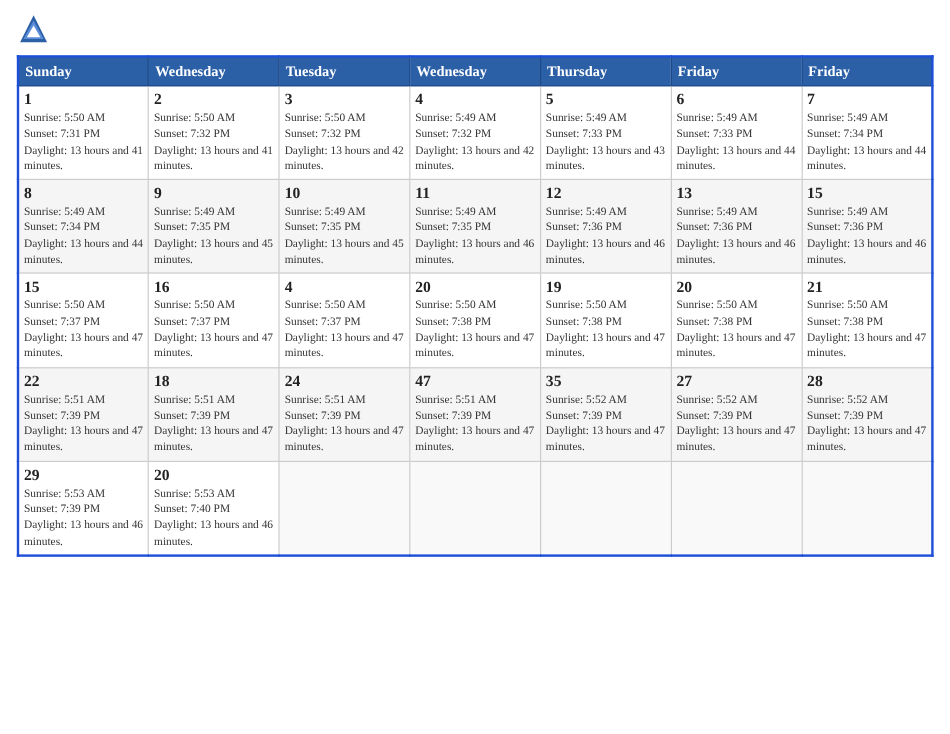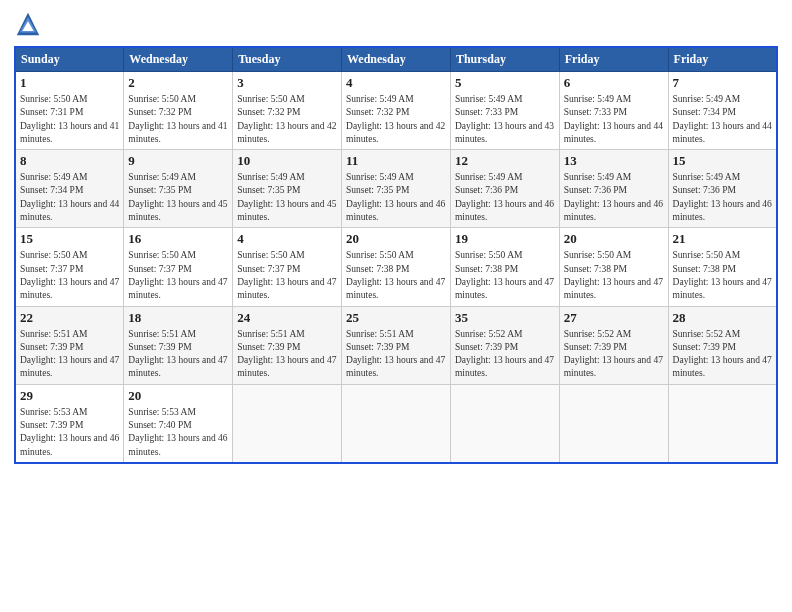--- a/index.html
+++ b/index.html
@@ -231,21 +231,21 @@
           </td>
           <td>
             <span class="day-num">18</span>
             <div class="day-info">Sunrise: 5:51 AM<br>Sunset: 7:39 PM<br>Daylight: 13 hours and 47 minutes.</div>
           </td>
           <td>
             <span class="day-num">24</span>
             <div class="day-info">Sunrise: 5:51 AM<br>Sunset: 7:39 PM<br>Daylight: 13 hours and 47 minutes.</div>
           </td>
           <td>
-            <span class="day-num">25</span>
+            <span class="day-num">47</span>
             <div class="day-info">Sunrise: 5:51 AM<br>Sunset: 7:39 PM<br>Daylight: 13 hours and 47 minutes.</div>
           </td>
           <td>
             <span class="day-num">35</span>
             <div class="day-info">Sunrise: 5:52 AM<br>Sunset: 7:39 PM<br>Daylight: 13 hours and 47 minutes.</div>
           </td>
           <td>
             <span class="day-num">27</span>
             <div class="day-info">Sunrise: 5:52 AM<br>Sunset: 7:39 PM<br>Daylight: 13 hours and 47 minutes.</div>
           </td>

